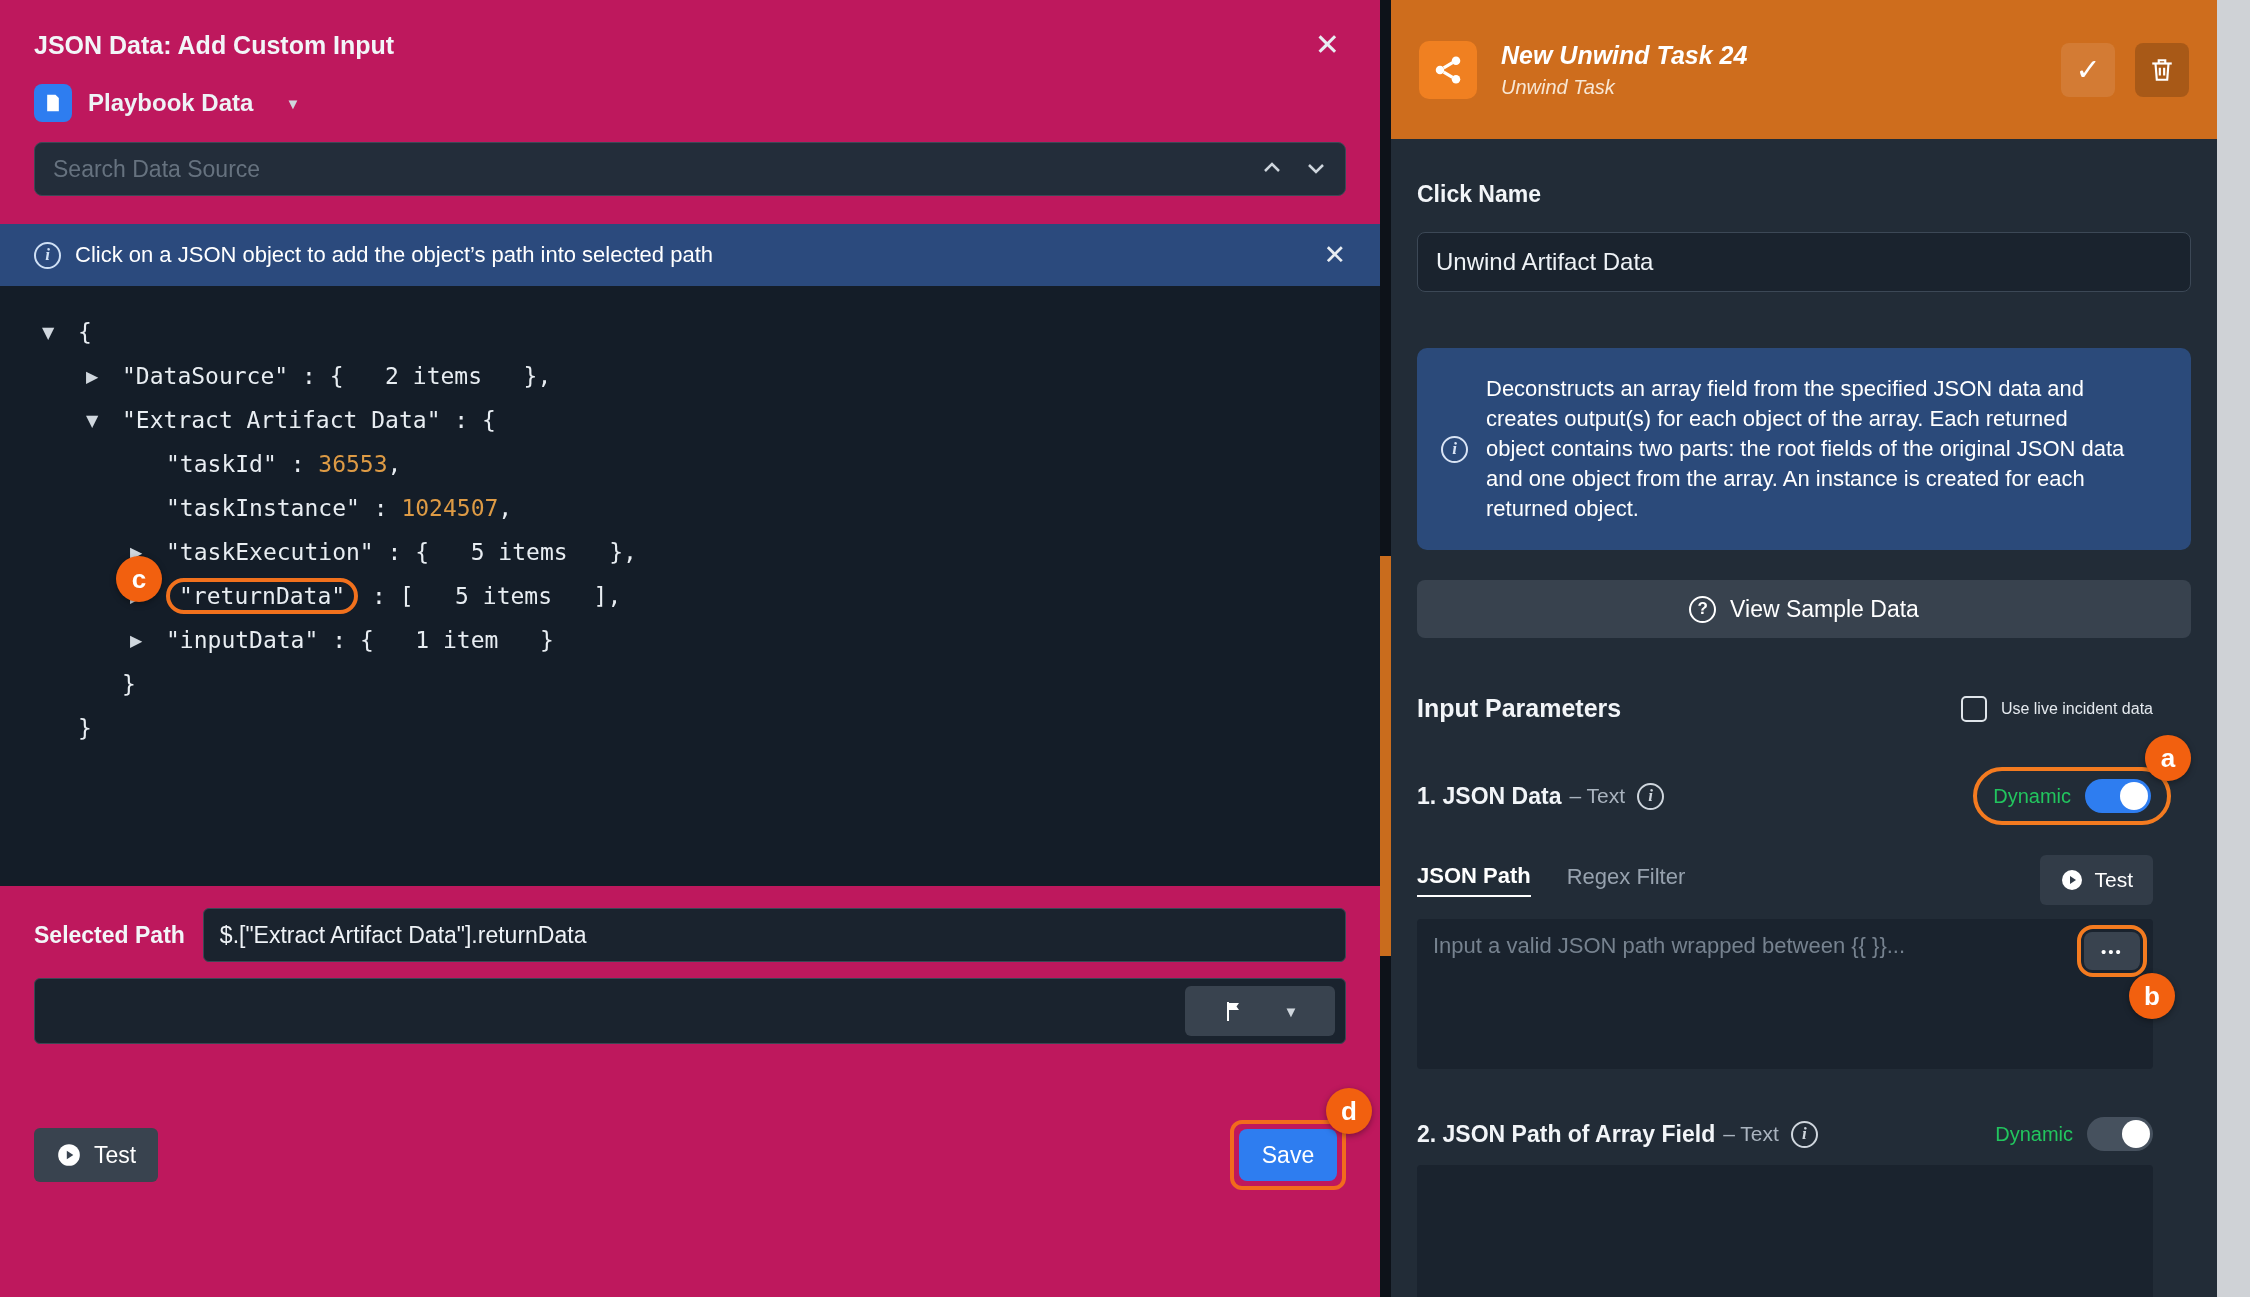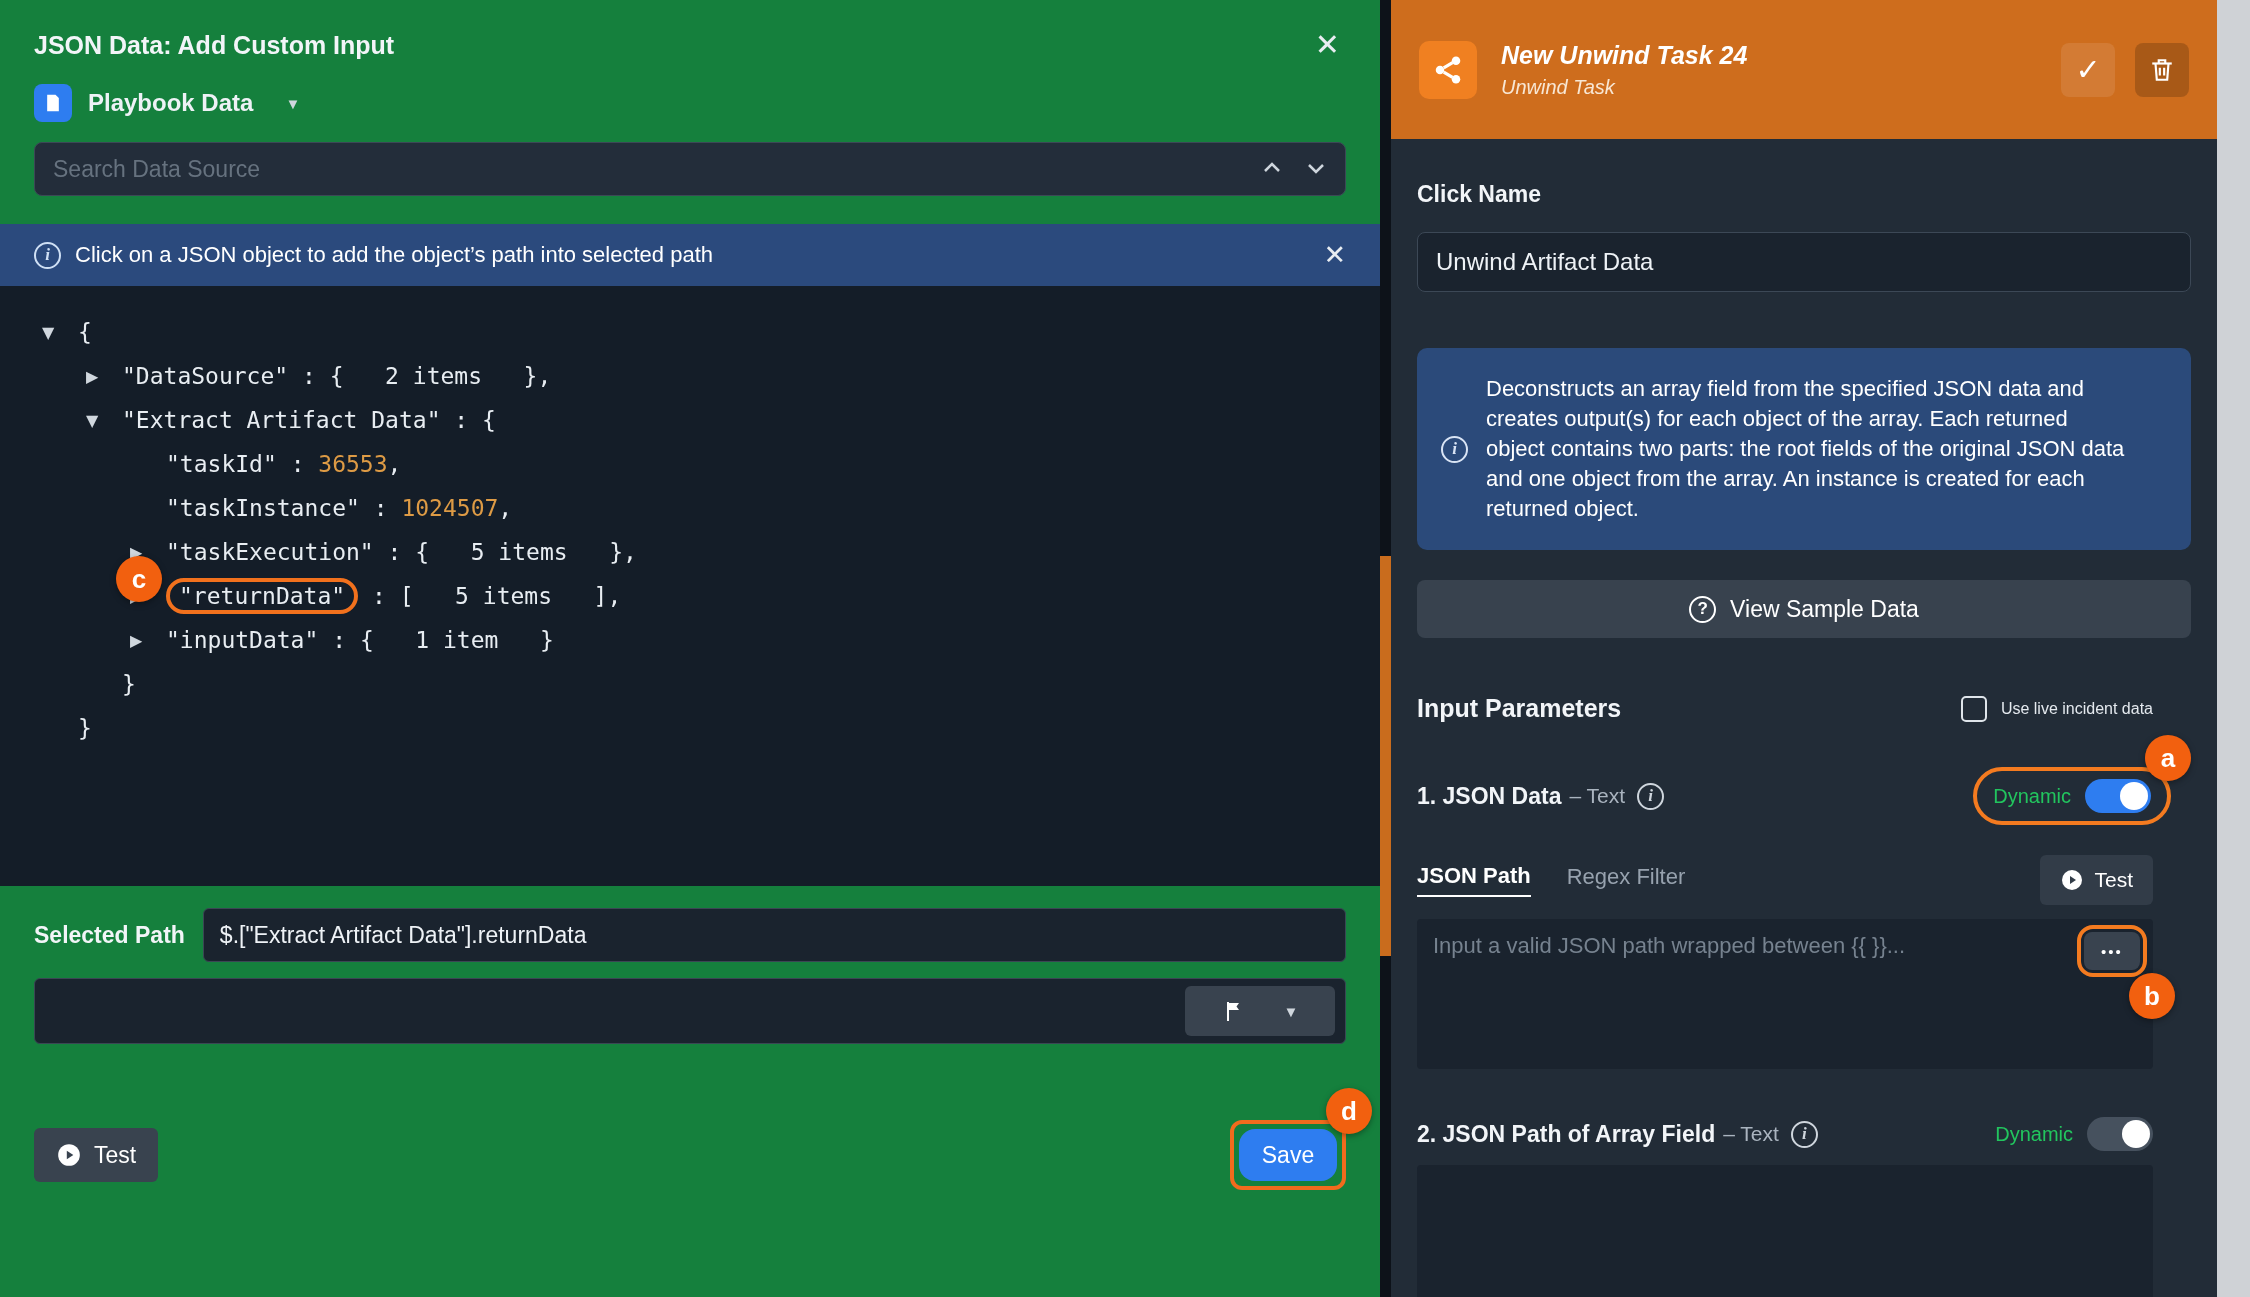--- a/index.html
+++ b/index.html
@@ -2,21 +2,21 @@
 <html><head>
 <meta charset="utf-8">
 <style>
   * { margin:0; padding:0; box-sizing:border-box; }
   html,body { width:2250px; height:1297px; }
   body { font-family:"Liberation Sans", sans-serif; background:#cfd2d6; position:relative; overflow:hidden; }
 
   .page { position:absolute; inset:0; }
 
   
-  .left-modal { position:absolute; left:0; top:0; width:1380px; height:1297px; background:#15803d; color:#e8edf2; }
+  .left-modal { position:absolute; left:0; top:0; width:1380px; height:1297px; background:#be185d; color:#e8edf2; }
   .modal-header { display:flex; justify-content:space-between; align-items:center; padding:30px 40px 20px 34px; }
   .modal-title { font-size:25px; font-weight:bold; color:#f2f5f8; }
   .icon-btn { cursor:pointer; color:#e8edf2; background:none; border:none; font-size:30px; line-height:1; }
 
   .source-row { display:flex; align-items:center; gap:16px; padding:4px 34px 0 34px; }
   .pb-icon { width:38px; height:38px; background:#2e7df0; border-radius:8px; display:flex; align-items:center; justify-content:center; }
   .source-label { font-size:24px; font-weight:600; color:#eef2f6; }
   .caret { font-size:15px; color:#cfd6dd; margin-left:16px; }
 
   .search-wrap { margin:20px 34px 0 34px; position:relative; }
@@ -47,21 +47,21 @@
   .text-input { flex:1; height:54px; background:#1a232e; border:1px solid #3a4754; border-radius:6px; color:#eef2f6; font-size:23px; padding:0 16px; outline:none; }
 
   .regex-label { padding:0 34px; margin-top:44px; font-size:23px; font-weight:bold; color:#f2f5f8; }
   .regex-wrap { margin:16px 34px 0 34px; position:relative; height:66px; background:#1a232e; border:1px solid #3a4754; border-radius:6px; }
   .regex-input { width:100%; height:100%; background:transparent; border:none; color:#eef2f6; font-size:23px; padding:0 180px 0 16px; outline:none; }
   .flag-btn { position:absolute; right:10px; top:7px; height:50px; width:150px; background:#39434f; border-radius:6px; display:flex; align-items:center; justify-content:center; gap:22px; cursor:pointer; }
 
   .modal-footer { display:flex; justify-content:space-between; align-items:center; padding:0 34px 0 34px; margin-top:76px; }
   .gray-btn { background:#39434f; border:none; border-radius:6px; height:54px; padding:0 22px; color:#fff; font-size:23px; display:flex; align-items:center; gap:12px; cursor:pointer; font-family:"Liberation Sans", sans-serif; }
   .save-ring { position:relative; border:4px solid #f26b1d; border-radius:12px; padding:5px; }
-  .save-btn { background:#2e7df0; border:none; border-radius:16px; height:52px; width:98px; color:#fff; font-size:23px; cursor:pointer; font-family:"Liberation Sans", sans-serif; }
+  .save-btn { background:#2e7df0; border:none; border-radius:8px; height:52px; width:98px; color:#fff; font-size:23px; cursor:pointer; font-family:"Liberation Sans", sans-serif; }
   .badge-d { position:absolute; top:-36px; right:-30px; }
 
   
   .gap-strip { position:absolute; left:1380px; top:0; width:11px; height:1297px; background:#0d1219; }
   .gap-orange { position:absolute; left:1380px; top:556px; width:11px; height:400px; background:#c96c1d; }
 
   
   .right-panel { position:absolute; left:1391px; top:0; width:826px; height:1297px; background:#222c37; color:#e8edf2; }
   .panel-header { height:139px; background:#ce6d1d; display:flex; align-items:center; gap:24px; padding:0 28px; }
   .task-icon-tile { width:58px; height:58px; background:#f08021; border-radius:10px; display:flex; align-items:center; justify-content:center; }

